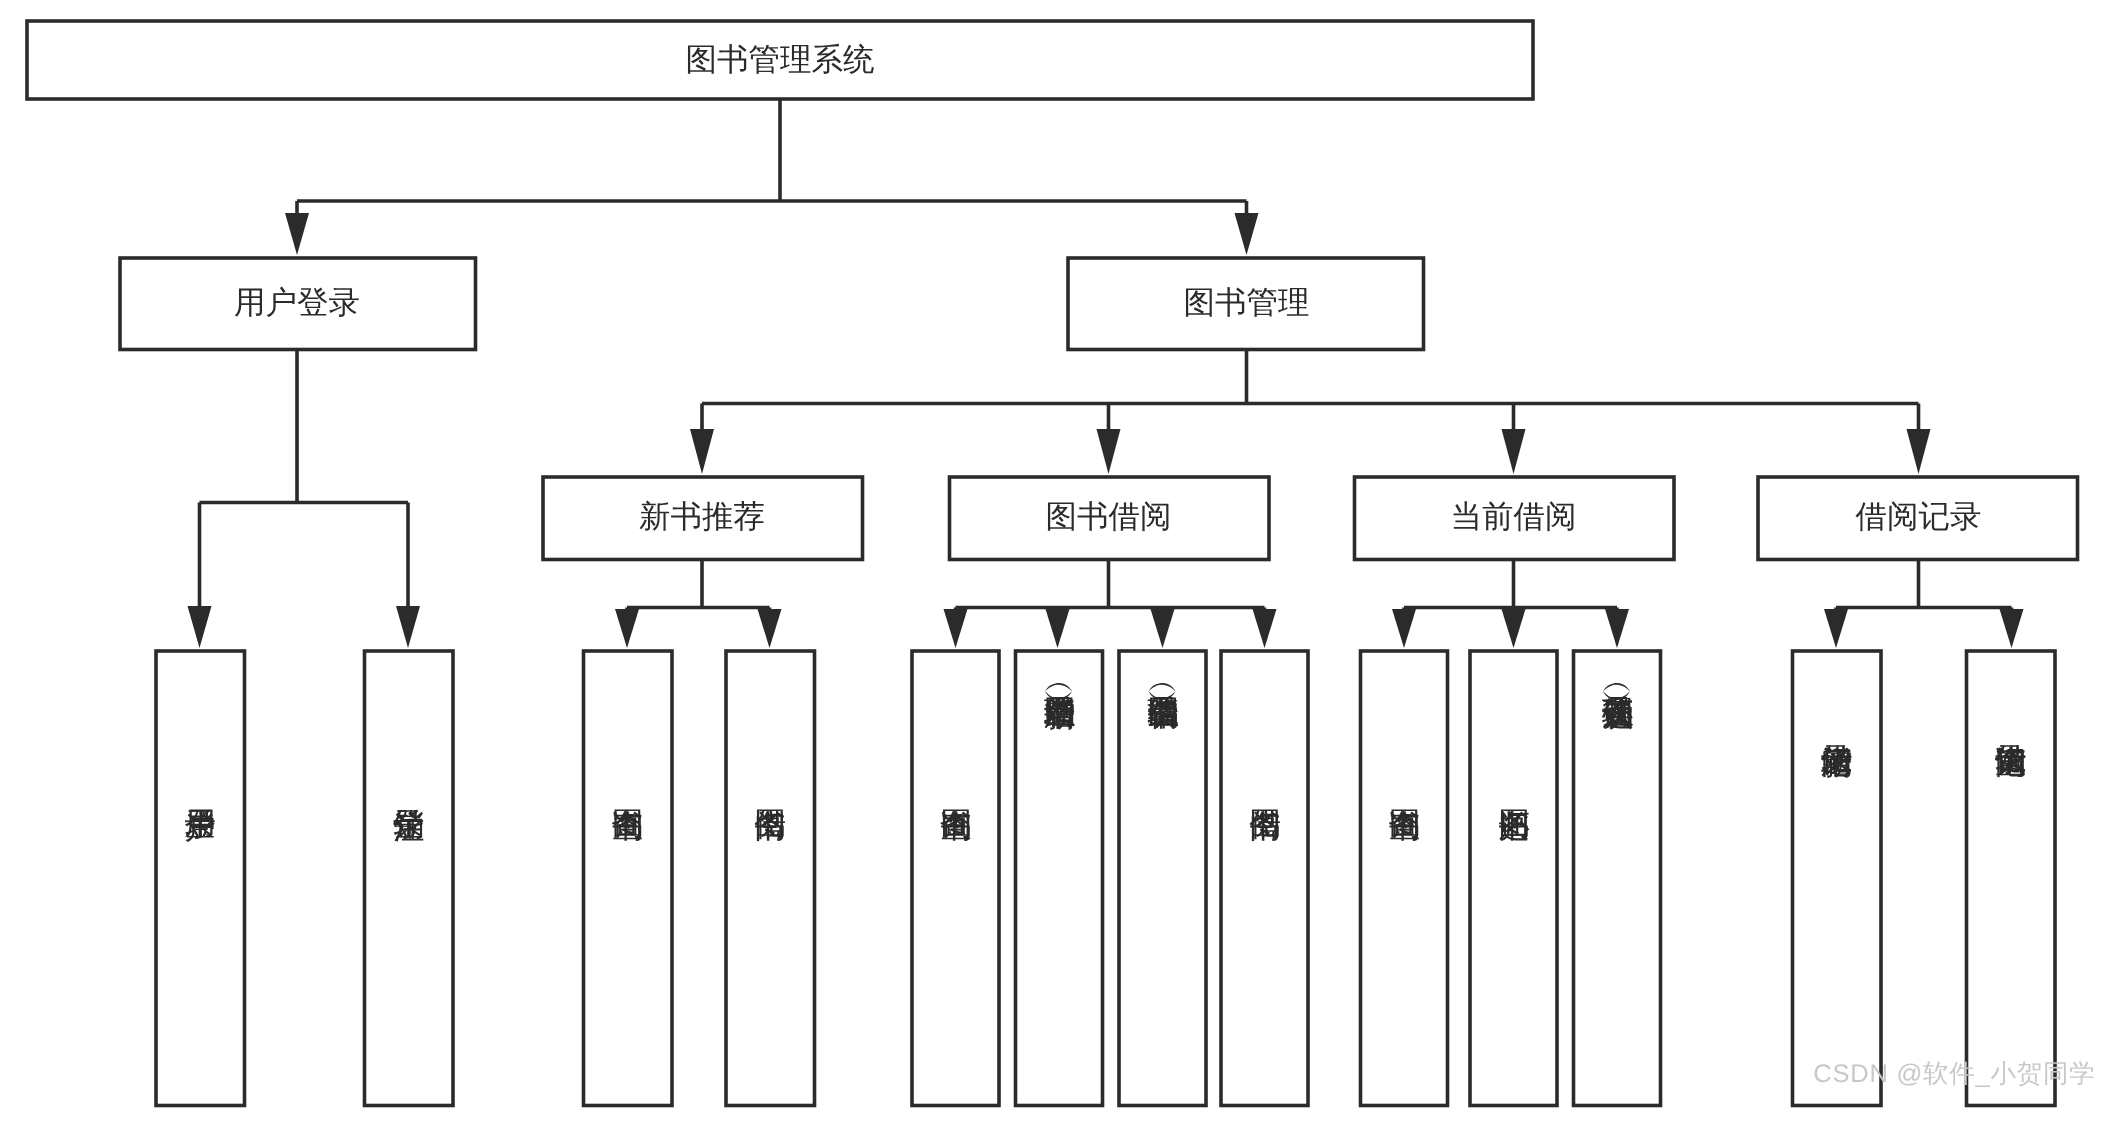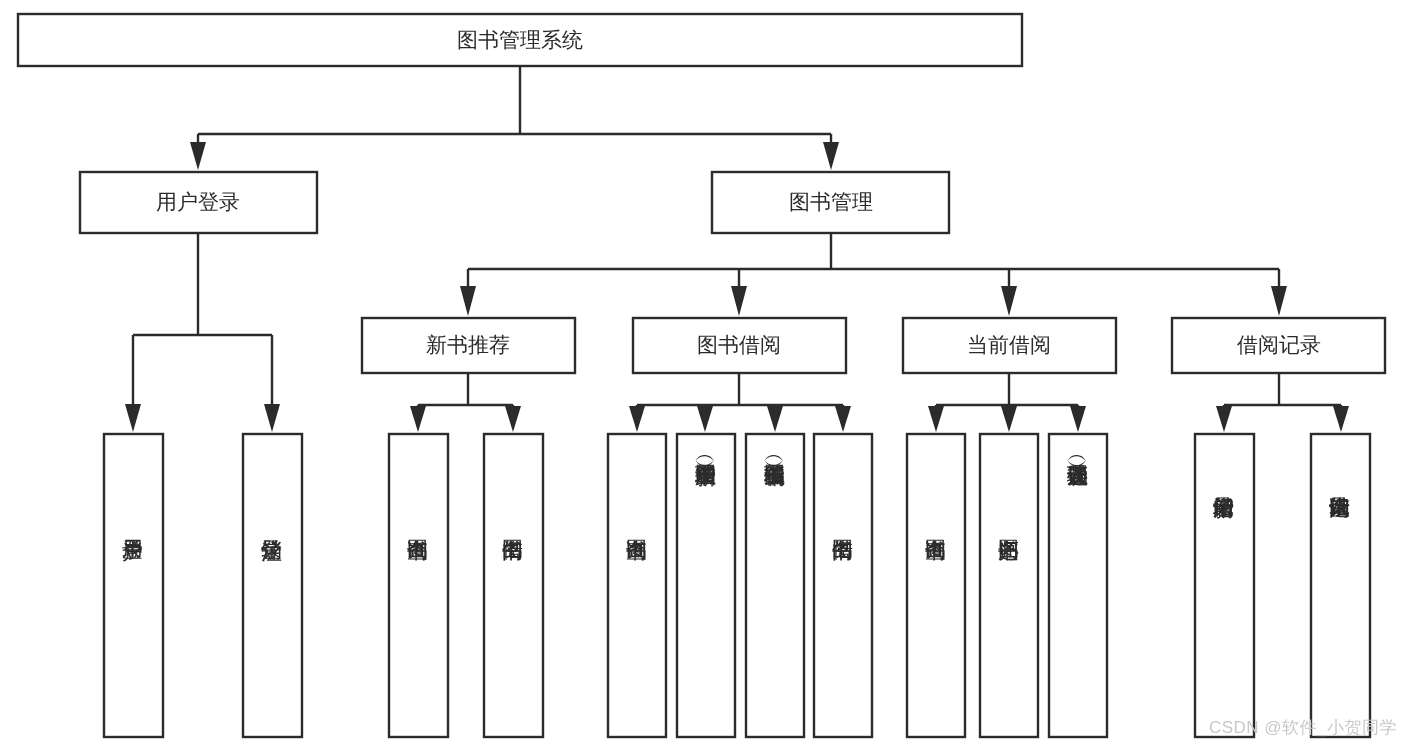--- a/index.html
+++ b/index.html
@@ -51,21 +51,21 @@
   }
   .node-label-vertical {
     fill: #2b2b2b;
     font-family: "Liberation Sans", "DejaVu Sans", sans-serif;
     font-size: 21px;
     text-anchor: middle;
   }
   .watermark-text {
     position: absolute;
     right: 8px;
-    bottom: 8px;
+    bottom: 20px;
     font-family: "Liberation Sans", "DejaVu Sans", sans-serif;
     font-size: 17px;
     color: #c8c8c8;
     white-space: nowrap;
     letter-spacing: 0.5px;
     text-align: center;
   }
 </style>
 </head>
 <body>

